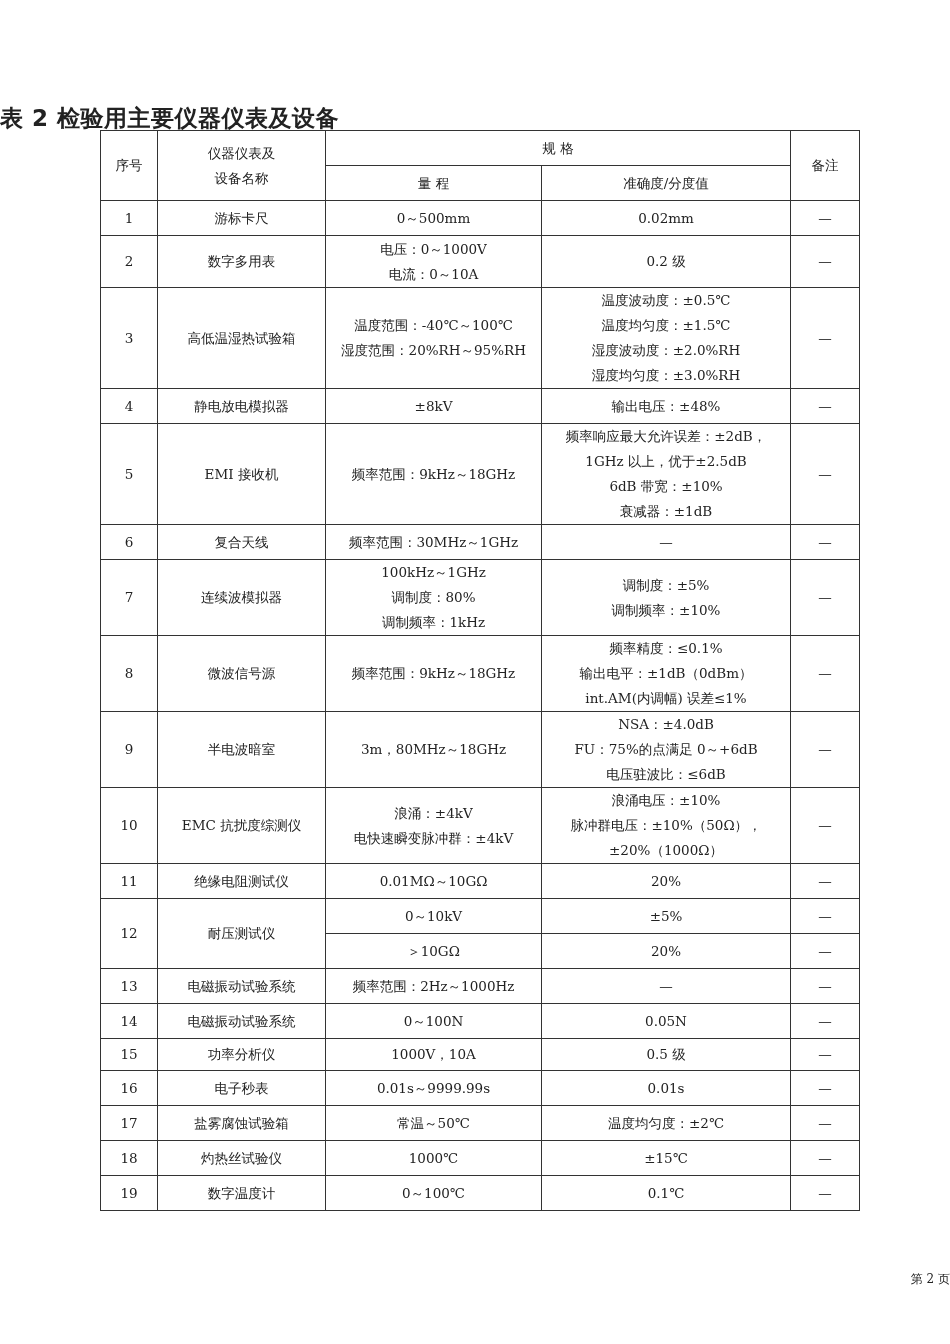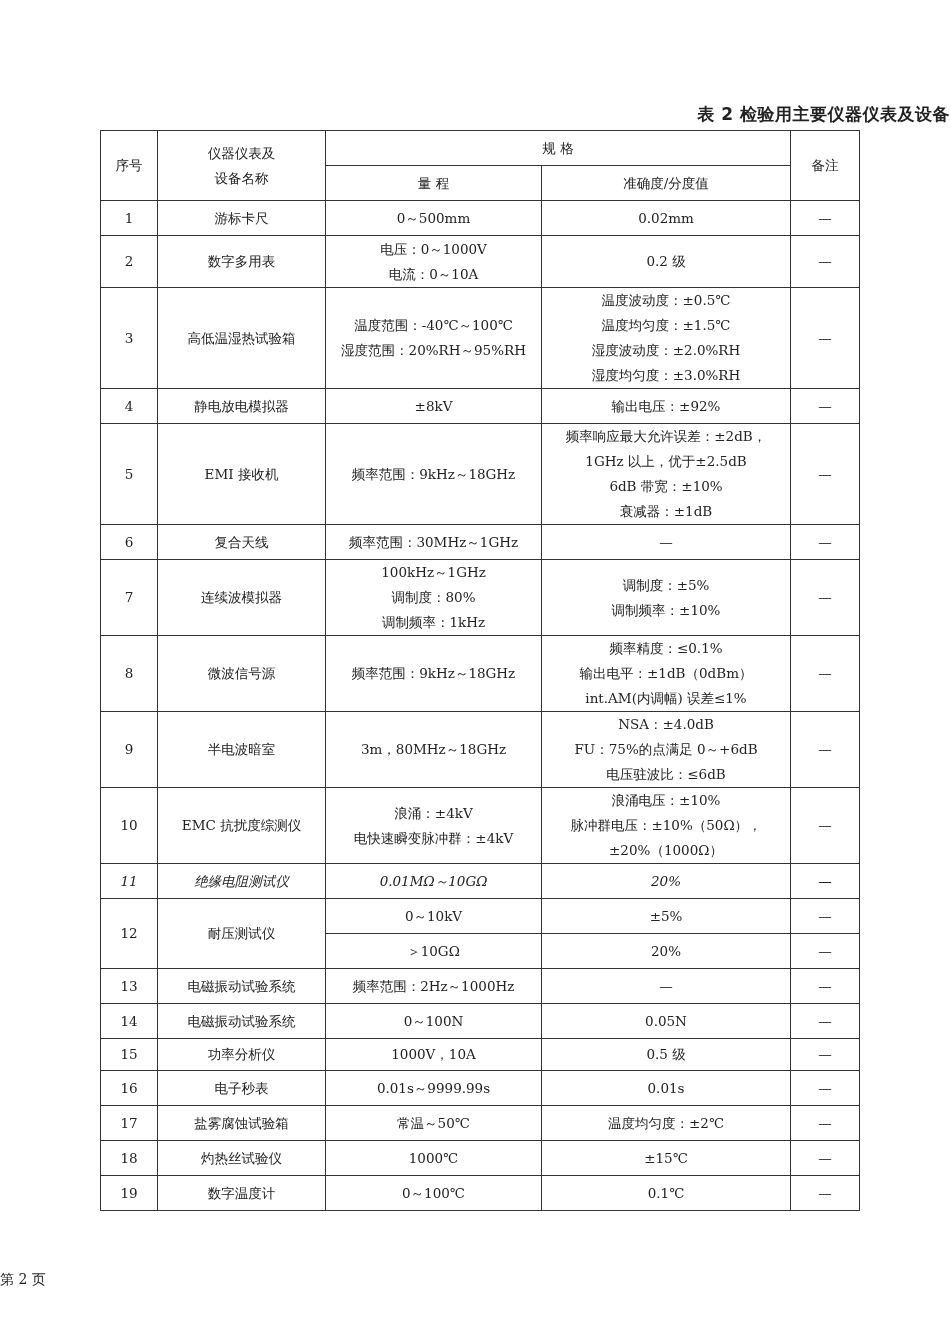--- a/index.html
+++ b/index.html
@@ -1,23 +1,23 @@
 <!DOCTYPE html>
 <html><head>
 <meta charset="utf-8">
 <style>
   html, body { margin:0; padding:0; background:#ffffff; }
   body { width:950px; height:1344px; position:relative; font-family:"DejaVu Serif","Liberation Serif",serif; color:#222; }
-  .title { position:absolute; top:103px; left:0; width:950px; text-align:right; font-size:17px; font-weight:bold; font-family:"DejaVu Sans","Liberation Sans",sans-serif; letter-spacing:0.5px; }
+  .title { position:absolute; top:103px; left:0; width:950px; text-align:left; font-size:23px; font-weight:bold; font-family:"DejaVu Sans","Liberation Sans",sans-serif; letter-spacing:0.5px; }
   table { position:absolute; top:130px; left:100px; width:759px; border-collapse:collapse; table-layout:fixed; font-size:13.5px; }
   td, th { border:1.3px solid #333; padding:0 8px; line-height:25px; vertical-align:middle; font-weight:normal; }
   th { text-align:center; }
   .c { text-align:center; }
   .l { text-align:center; }
-  .footer { position:absolute; top:1271px; left:0; width:950px; text-align:left; font-size:14px; }
+  .footer { position:absolute; top:1271px; left:0; width:950px; text-align:right; font-size:12px; }
   .ml { white-space:pre-line; }
 </style>
 </head>
 <body>
 
 <div class="title">表 2   检验用主要仪器仪表及设备</div>
 
 <table>
   <colgroup>
     <col style="width:57px">
@@ -63,21 +63,21 @@
         <td class="l ml">温度波动度：±0.5℃
 温度均匀度：±1.5℃
 湿度波动度：±2.0%RH
 湿度均匀度：±3.0%RH</td>
         <td class="c ml">—</td>
       </tr>
       <tr style="height: 35px;">
         <td class="c ml">4</td>
         <td class="l ml">静电放电模拟器</td>
         <td class="c ml">±8kV</td>
-        <td class="l ml">输出电压：±92%</td>
+        <td class="l ml">输出电压：±48%</td>
         <td class="c ml">—</td>
       </tr>
       <tr style="height: 100px;">
         <td class="c ml">5</td>
         <td class="l ml">EMI 接收机</td>
         <td class="c ml">频率范围：9kHz～18GHz</td>
         <td class="l ml">频率响应最大允许误差：±2dB，
 1GHz 以上，优于±2.5dB
 6dB 带宽：±10%
 衰减器：±1dB</td>
@@ -121,21 +121,21 @@
       <tr style="height: 75px;">
         <td class="c ml">10</td>
         <td class="l ml">EMC 抗扰度综测仪</td>
         <td class="l ml">浪涌：±4kV
 电快速瞬变脉冲群：±4kV</td>
         <td class="l ml">浪涌电压：±10%
 脉冲群电压：±10%（50Ω），
 ±20%（1000Ω）</td>
         <td class="c ml">—</td>
       </tr>
-      <tr style="height: 35px; font-style: italic;">
+      <tr style="height: 35px;">
         <td class="c ml">11</td>
         <td class="l ml">绝缘电阻测试仪</td>
         <td class="c ml">0.01MΩ～10GΩ</td>
         <td class="c ml">20%</td>
         <td class="c ml">—</td>
       </tr>
       <tr style="height: 35px;">
         <td class="c ml" rowspan="2">12</td>
         <td class="l ml" rowspan="2">耐压测试仪</td>
         <td class="c ml">0～10kV</td>

